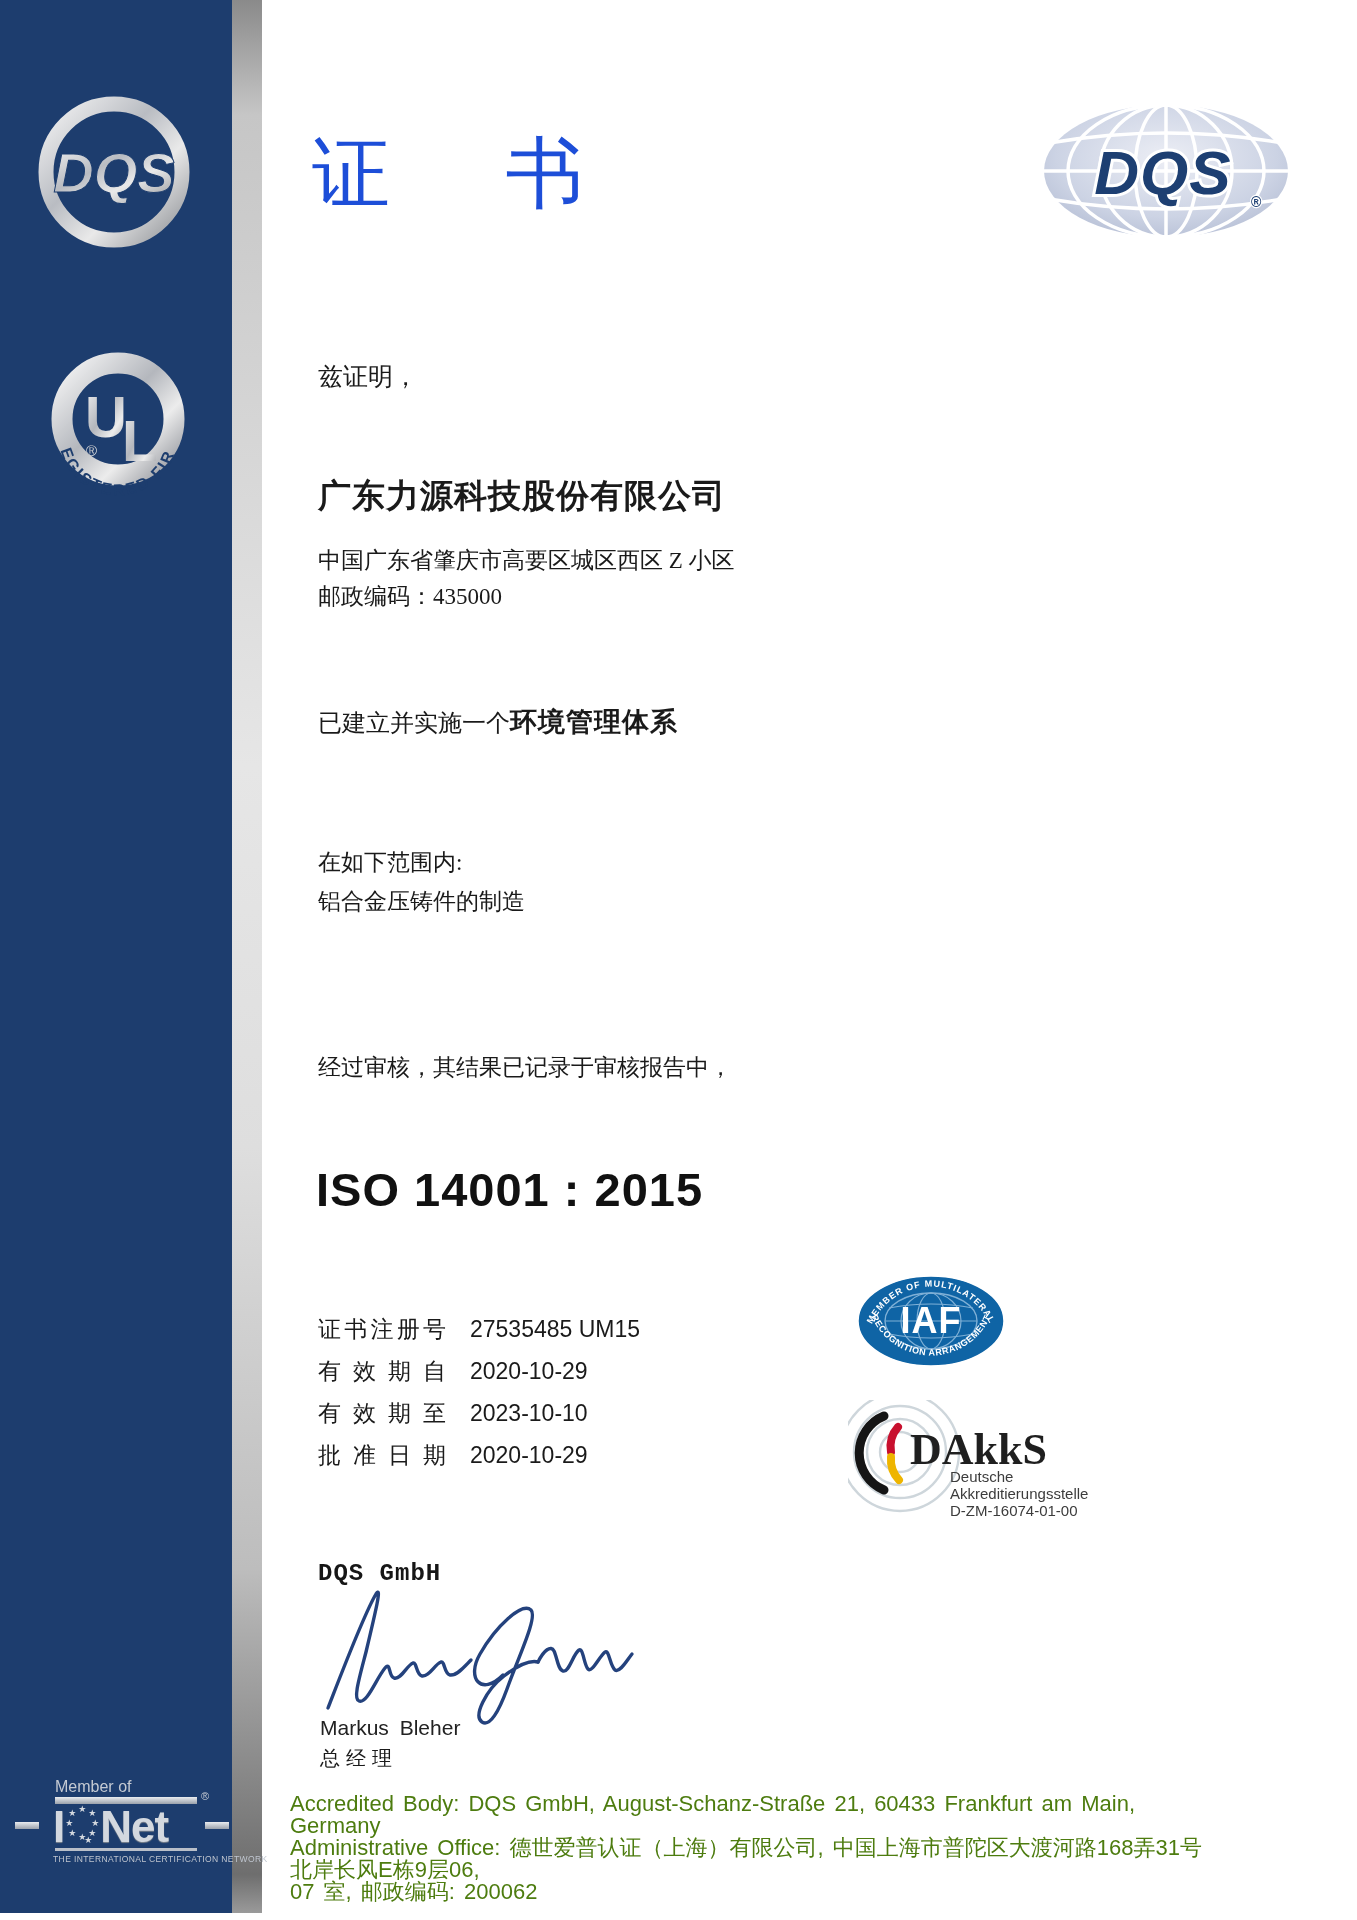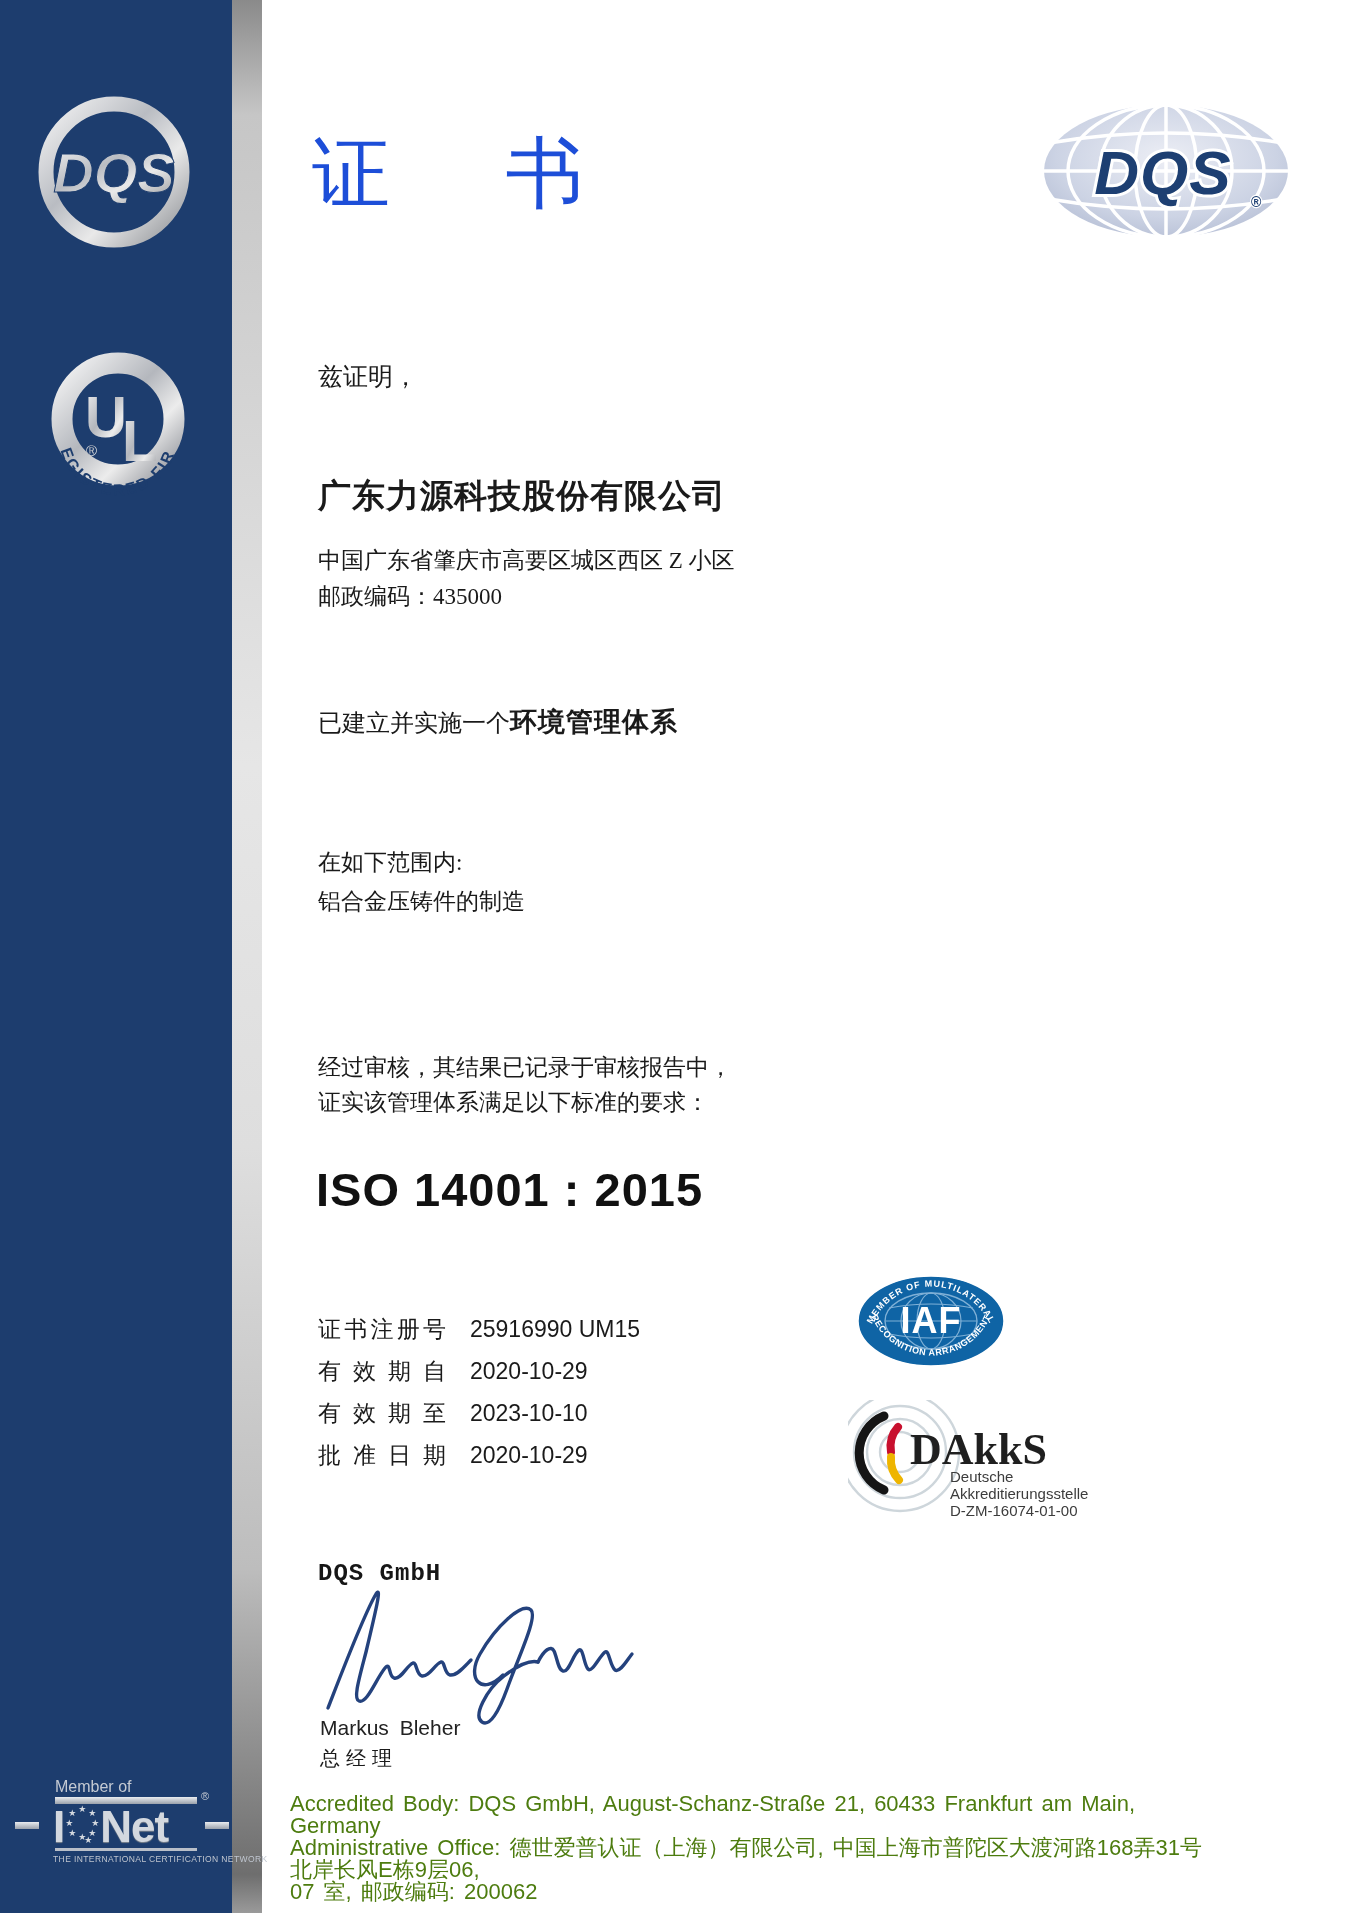--- a/index.html
+++ b/index.html
@@ -173,29 +173,28 @@
 
 <div class="abs system"><span>已建立并实施一个</span><b>环境管理体系</b></div>
 
 <div class="abs scope">
   <div>在如下范围内:</div>
   <div>铝合金压铸件的制造</div>
 </div>
 
 <div class="abs audit">
   <div>经过审核，其结果已记录于审核报告中，</div>
-  <div>证实该管理体系满足以下标准的要求：</div>
 </div>
 
 <div class="abs standard">ISO 14001 : 2015</div>
 
 <div class="abs details">
   <div class="detail-row">
     <span class="detail-label">证书注册号</span>
-    <span class="detail-value">25916990 UM15</span>
+    <span class="detail-value">27535485 UM15</span>
   </div>
   <div class="detail-row">
     <span class="detail-label">有效期自</span>
     <span class="detail-value">2020-10-29</span>
   </div>
   <div class="detail-row">
     <span class="detail-label">有效期至</span>
     <span class="detail-value">2023-10-10</span>
   </div>
   <div class="detail-row">

